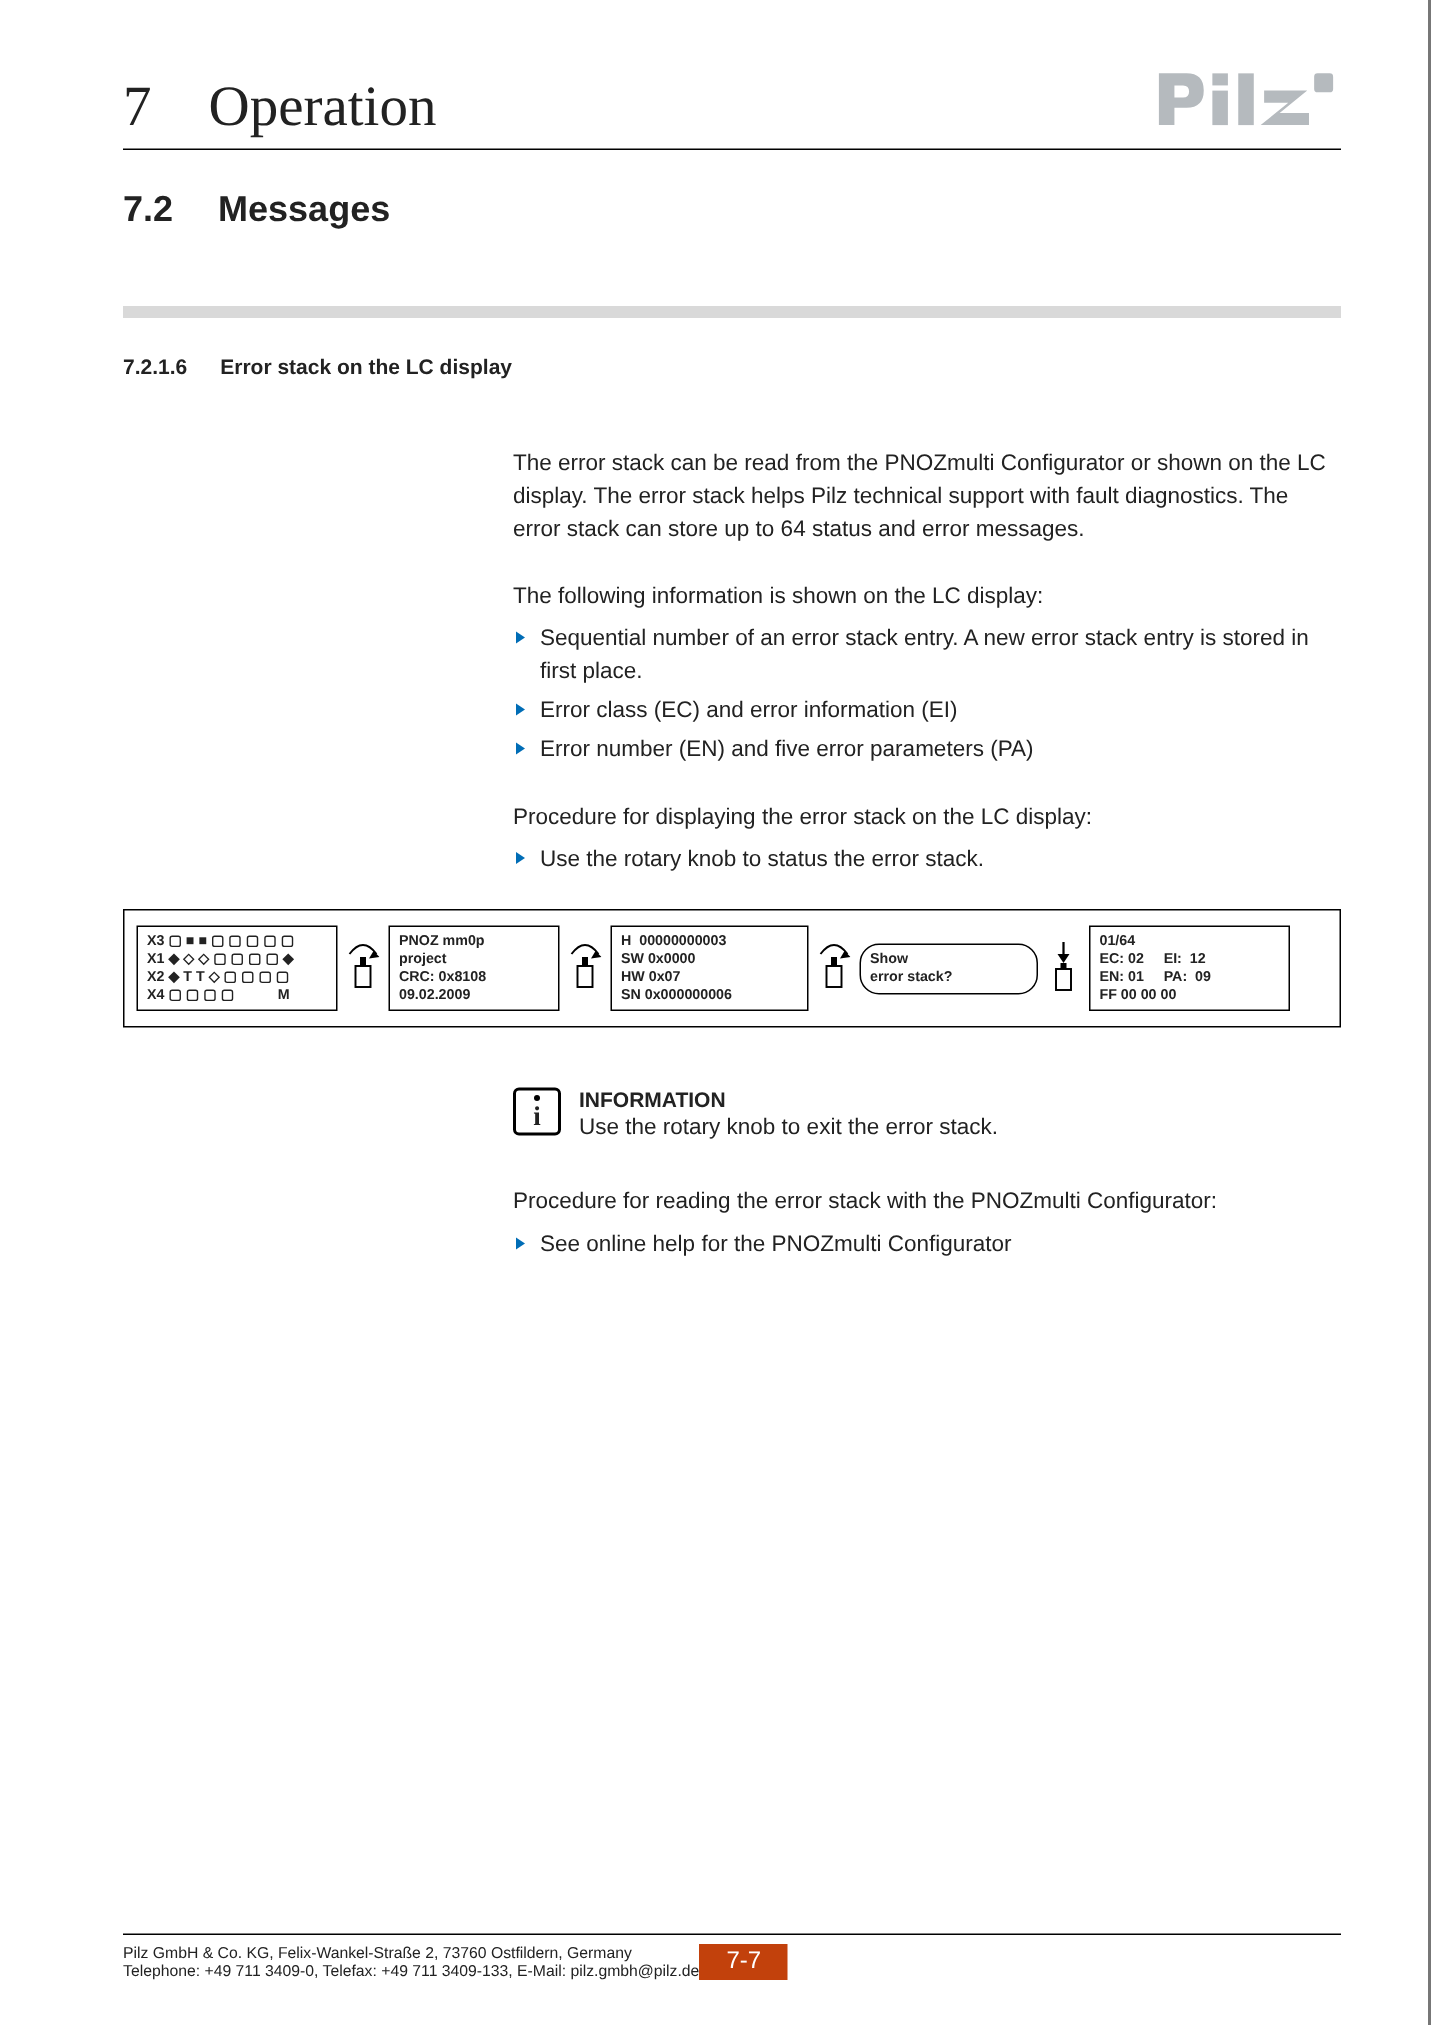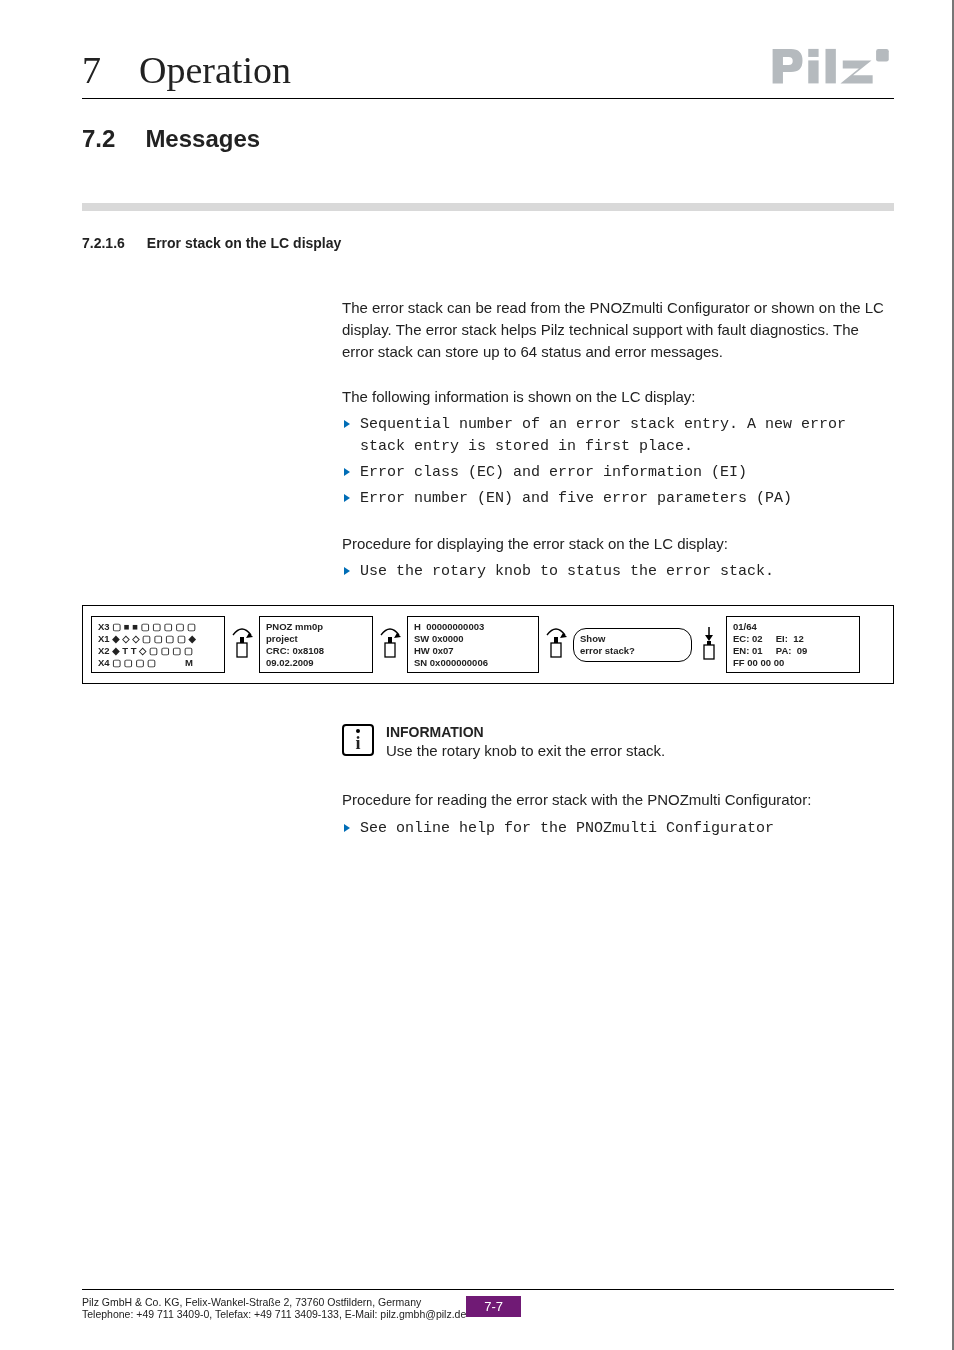--- a/index.html
+++ b/index.html
@@ -57,21 +57,20 @@
     font-size: 14px;
     margin-bottom: 46px;
   }
   
   .body-col { margin-left: 260px; font-size: 15px; line-height: 1.48; }
   .para { margin: 0 0 22px 0; }
   ul.arrow {
     list-style: none;
     padding: 0;
     margin: 6px 0 22px 0;
-    font-family: Liberation Mono, monospace;
   }
   ul.arrow li {
     position: relative;
     padding-left: 18px;
     margin-bottom: 4px;
   }
   ul.arrow li::before {
     content: "";
     position: absolute;
     left: 2px;
@@ -148,24 +147,24 @@
     bottom: 30px;
     left: 82px;
     right: 58px;
     border-top: 1px solid #000;
     padding-top: 6px;
     display: flex;
     align-items: flex-start;
     font-size: 10.5px;
   }
   .footer-right {
-    background: #701a75;
+    background: #c2410c;
     color: #fff;
     padding: 3px 18px;
-    font-size: 13px;
+    font-size: 16px;
   }
 </style>
 </head>
 <body>
 
 <div class="page">
 
   <div class="header-row">
     <div class="chapter">
       <span class="num">7</span>

